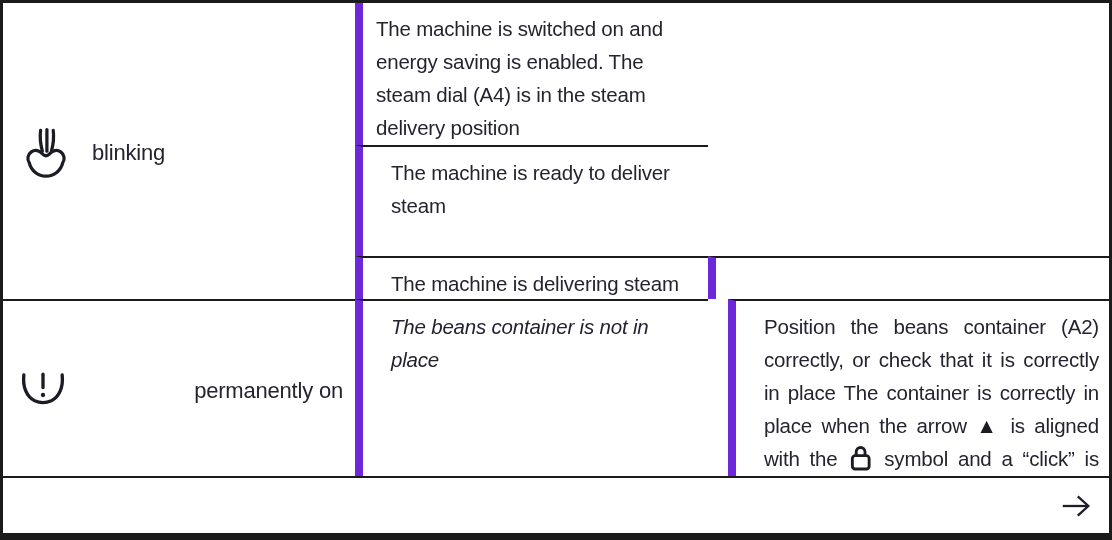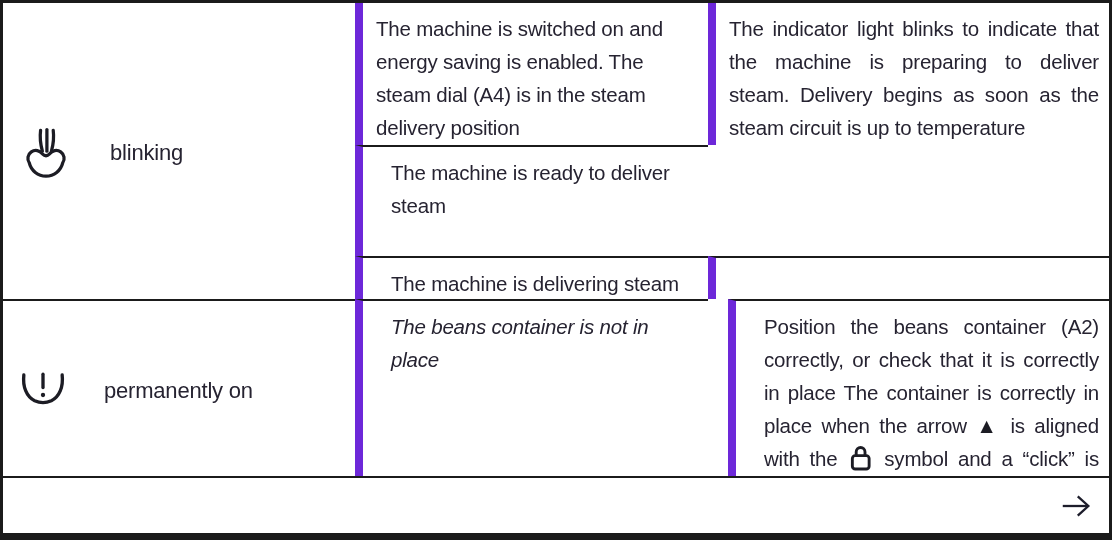--- a/index.html
+++ b/index.html
@@ -29,32 +29,32 @@
     font-size: 20.5px;
     line-height: 33px;
     overflow: hidden;
   }
   .bl { border-left: 8px solid #6d28d9; }
   .bt { border-top: 2px solid #1b1b1b; padding-left: 28px; }
   .justify { text-align: justify; padding-right: 10px; }
   .state-cell {
     display: flex;
     align-items: center;
-    gap: 36px;
+    gap: 18px;
     padding-left: 15px;
   }
   .state-label { font-size: 22px; }
   .c1r123 { grid-column: 1; grid-row: 1 / 4; }
   .c2r1 { grid-column: 2; grid-row: 1; }
   .c3r1 { grid-column: 3; grid-row: 1; }
   .c2r2 { grid-column: 2; grid-row: 2; }
   .c3r2 { grid-column: 3; grid-row: 2; }
   .c2r3 { grid-column: 2; grid-row: 3; }
   .c3r3 { grid-column: 3; grid-row: 3; }
-  .c1r4 { grid-column: 1; grid-row: 4; }
+  .c1r4 { grid-column: 1; grid-row: 4; justify-content: space-between; }
   .c2r4 { grid-column: 2; grid-row: 4; font-style: italic; }
   .c3r4 { grid-column: 3; grid-row: 4; margin-left: 20px; }
   .footer-cell {
     grid-column: 1 / 4;
     grid-row: 5;
     display: flex;
     align-items: center;
     justify-content: flex-end;
     padding: 0 18px 0 0;
   }
@@ -82,23 +82,20 @@
           <path d="M32,3 L32,27"></path>
           <path d="M39,4 C40,12 39,20 37,27"></path>
           <path d="M27,30 A8.5,8.5 0 1 0 12.5,40 A19,19 0 0 0 49.5,40 A8.5,8.5 0 1 0 35,30 Q31,34 27,30 Z"></path>
         </svg>
       </span>
       <span class="state-label">blinking</span>
     </div>
 
     <div class="cell bl c2r1">
       <span>The machine is switched on and energy saving is enabled. The steam dial (A4) is in the steam delivery position</span>
-    </div>
-    <div class="cell bl justify c3r1">
-      <span>The indicator light blinks to indicate that the machine is preparing to deliver steam. Delivery begins as soon as the steam circuit is up to temperature</span>
     </div>
 
     <div class="cell bl bt c2r2">
       <span>The machine is ready to deliver steam</span>
     </div>
 
     <div class="cell bl bt c2r3">
       <span>The machine is delivering steam</span>
     </div>
     <div class="cell bl bt c3r3">

